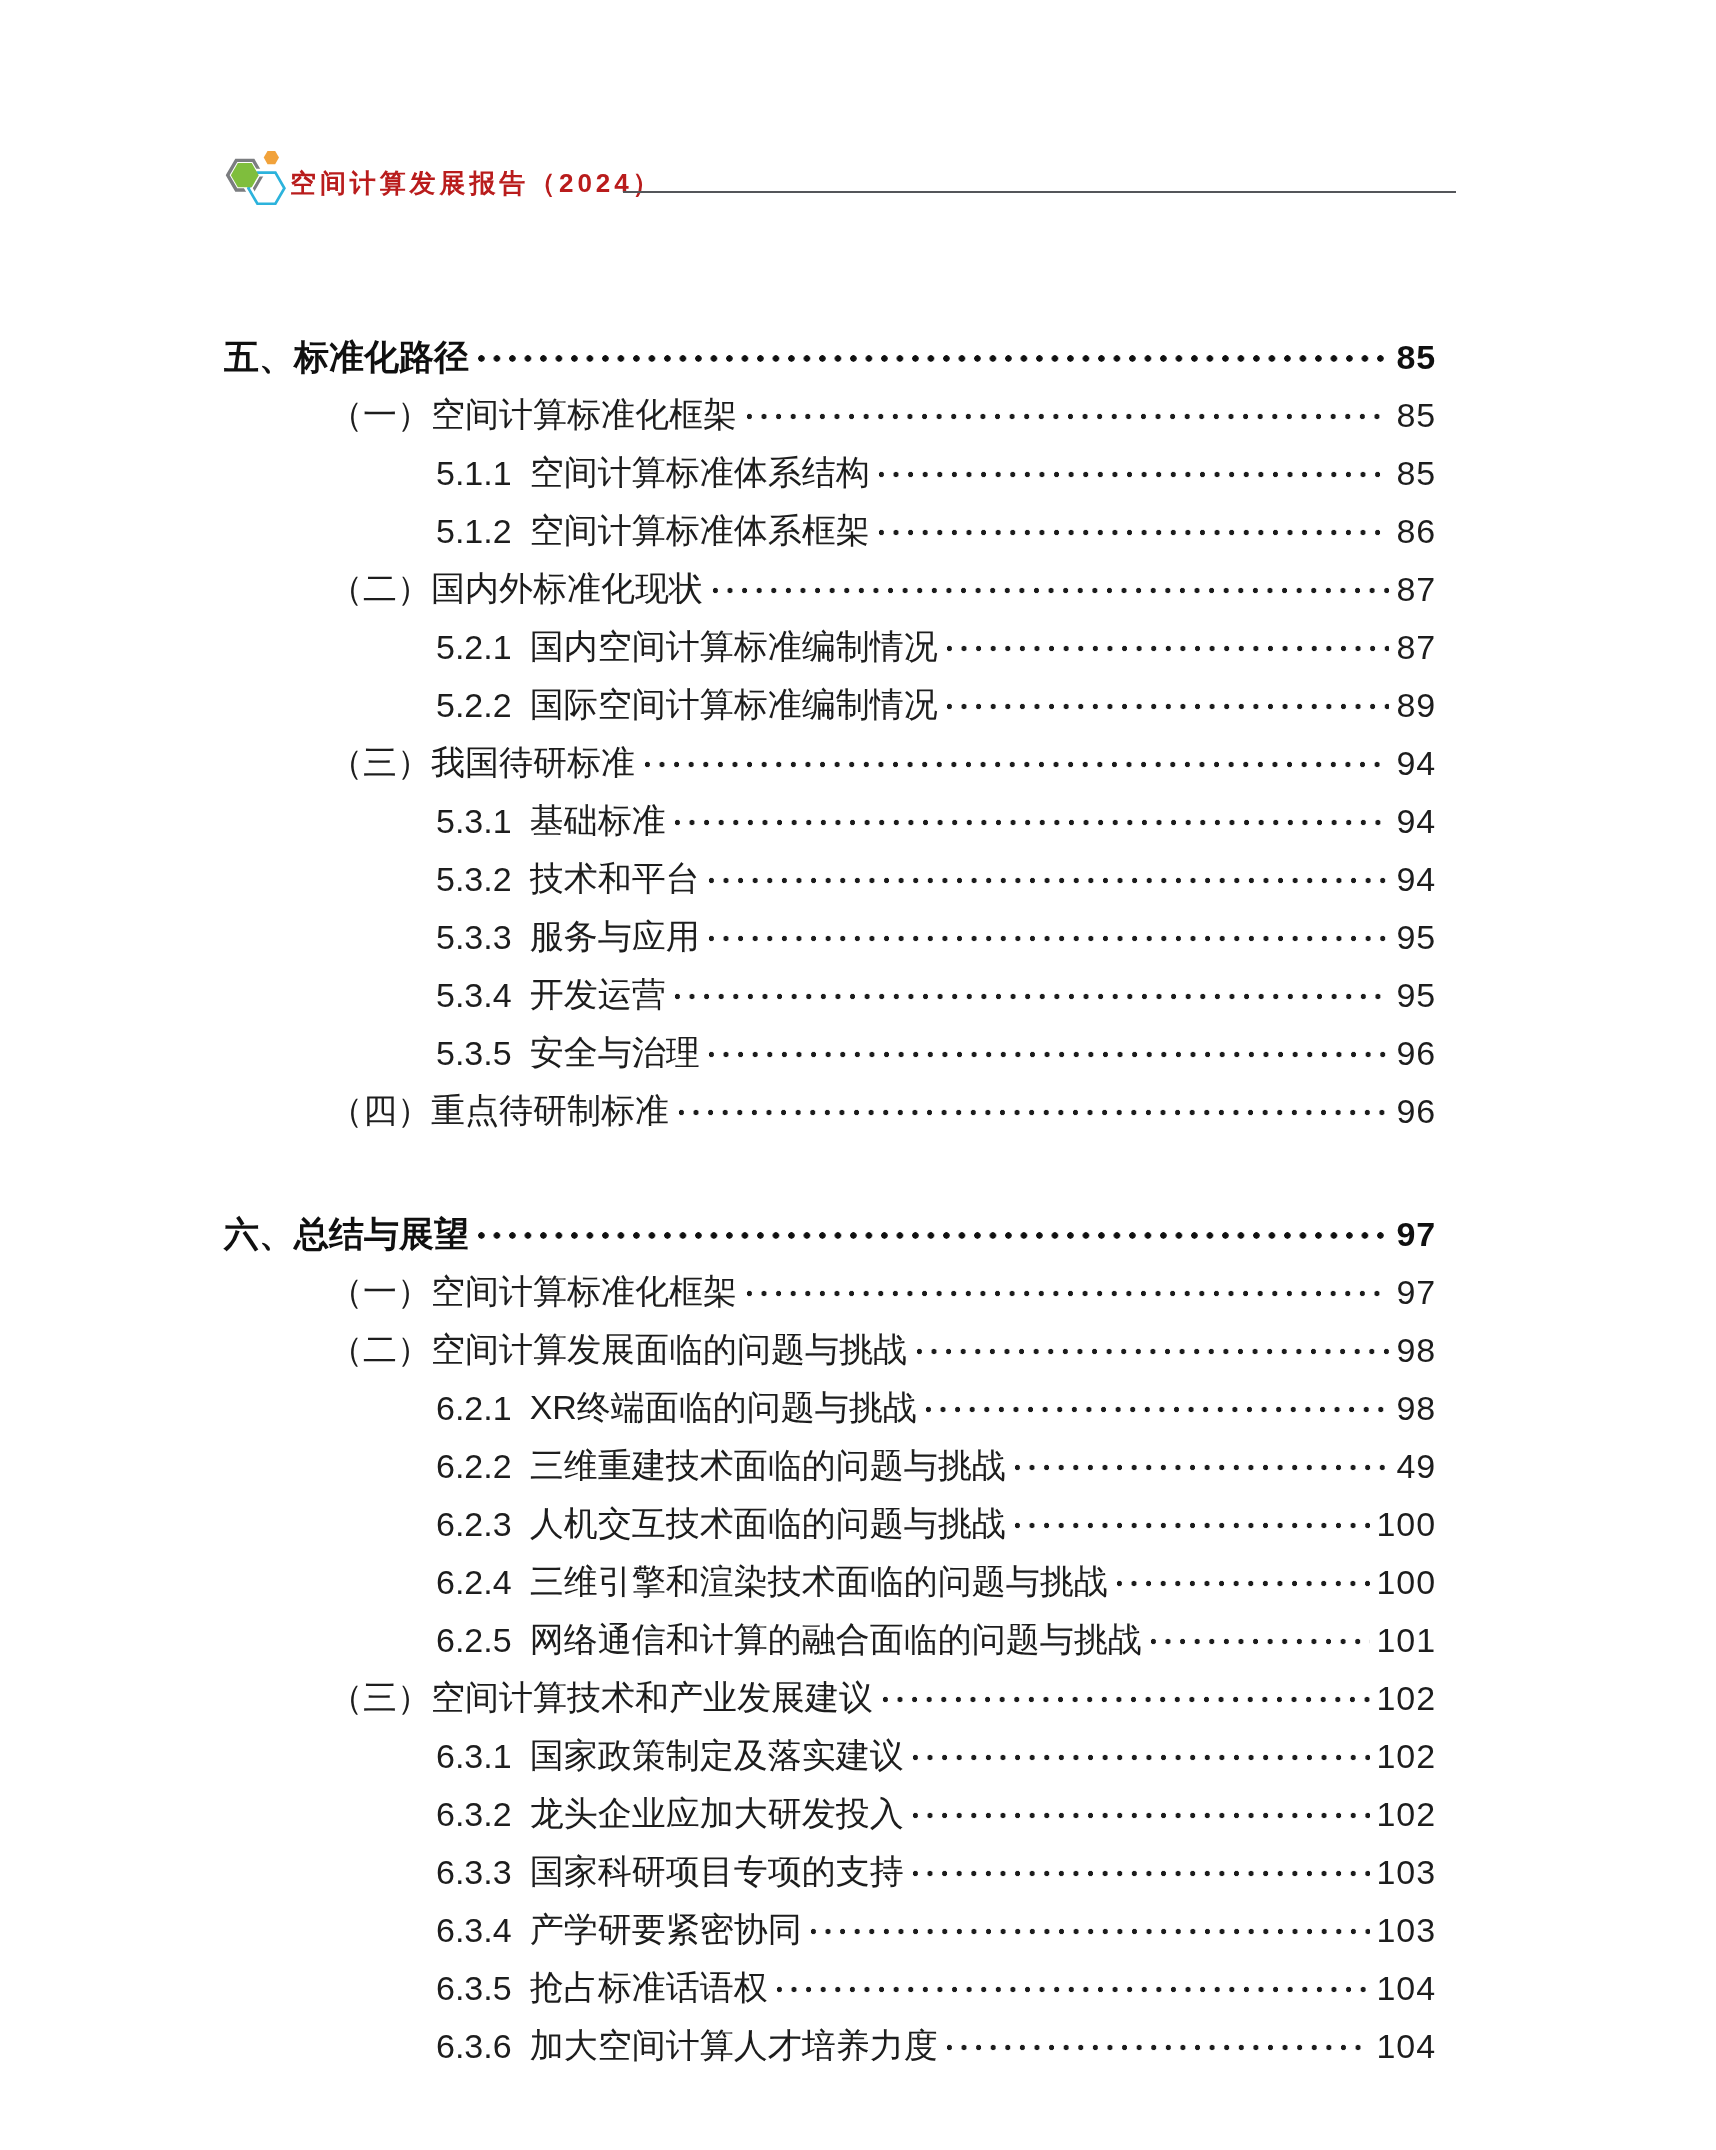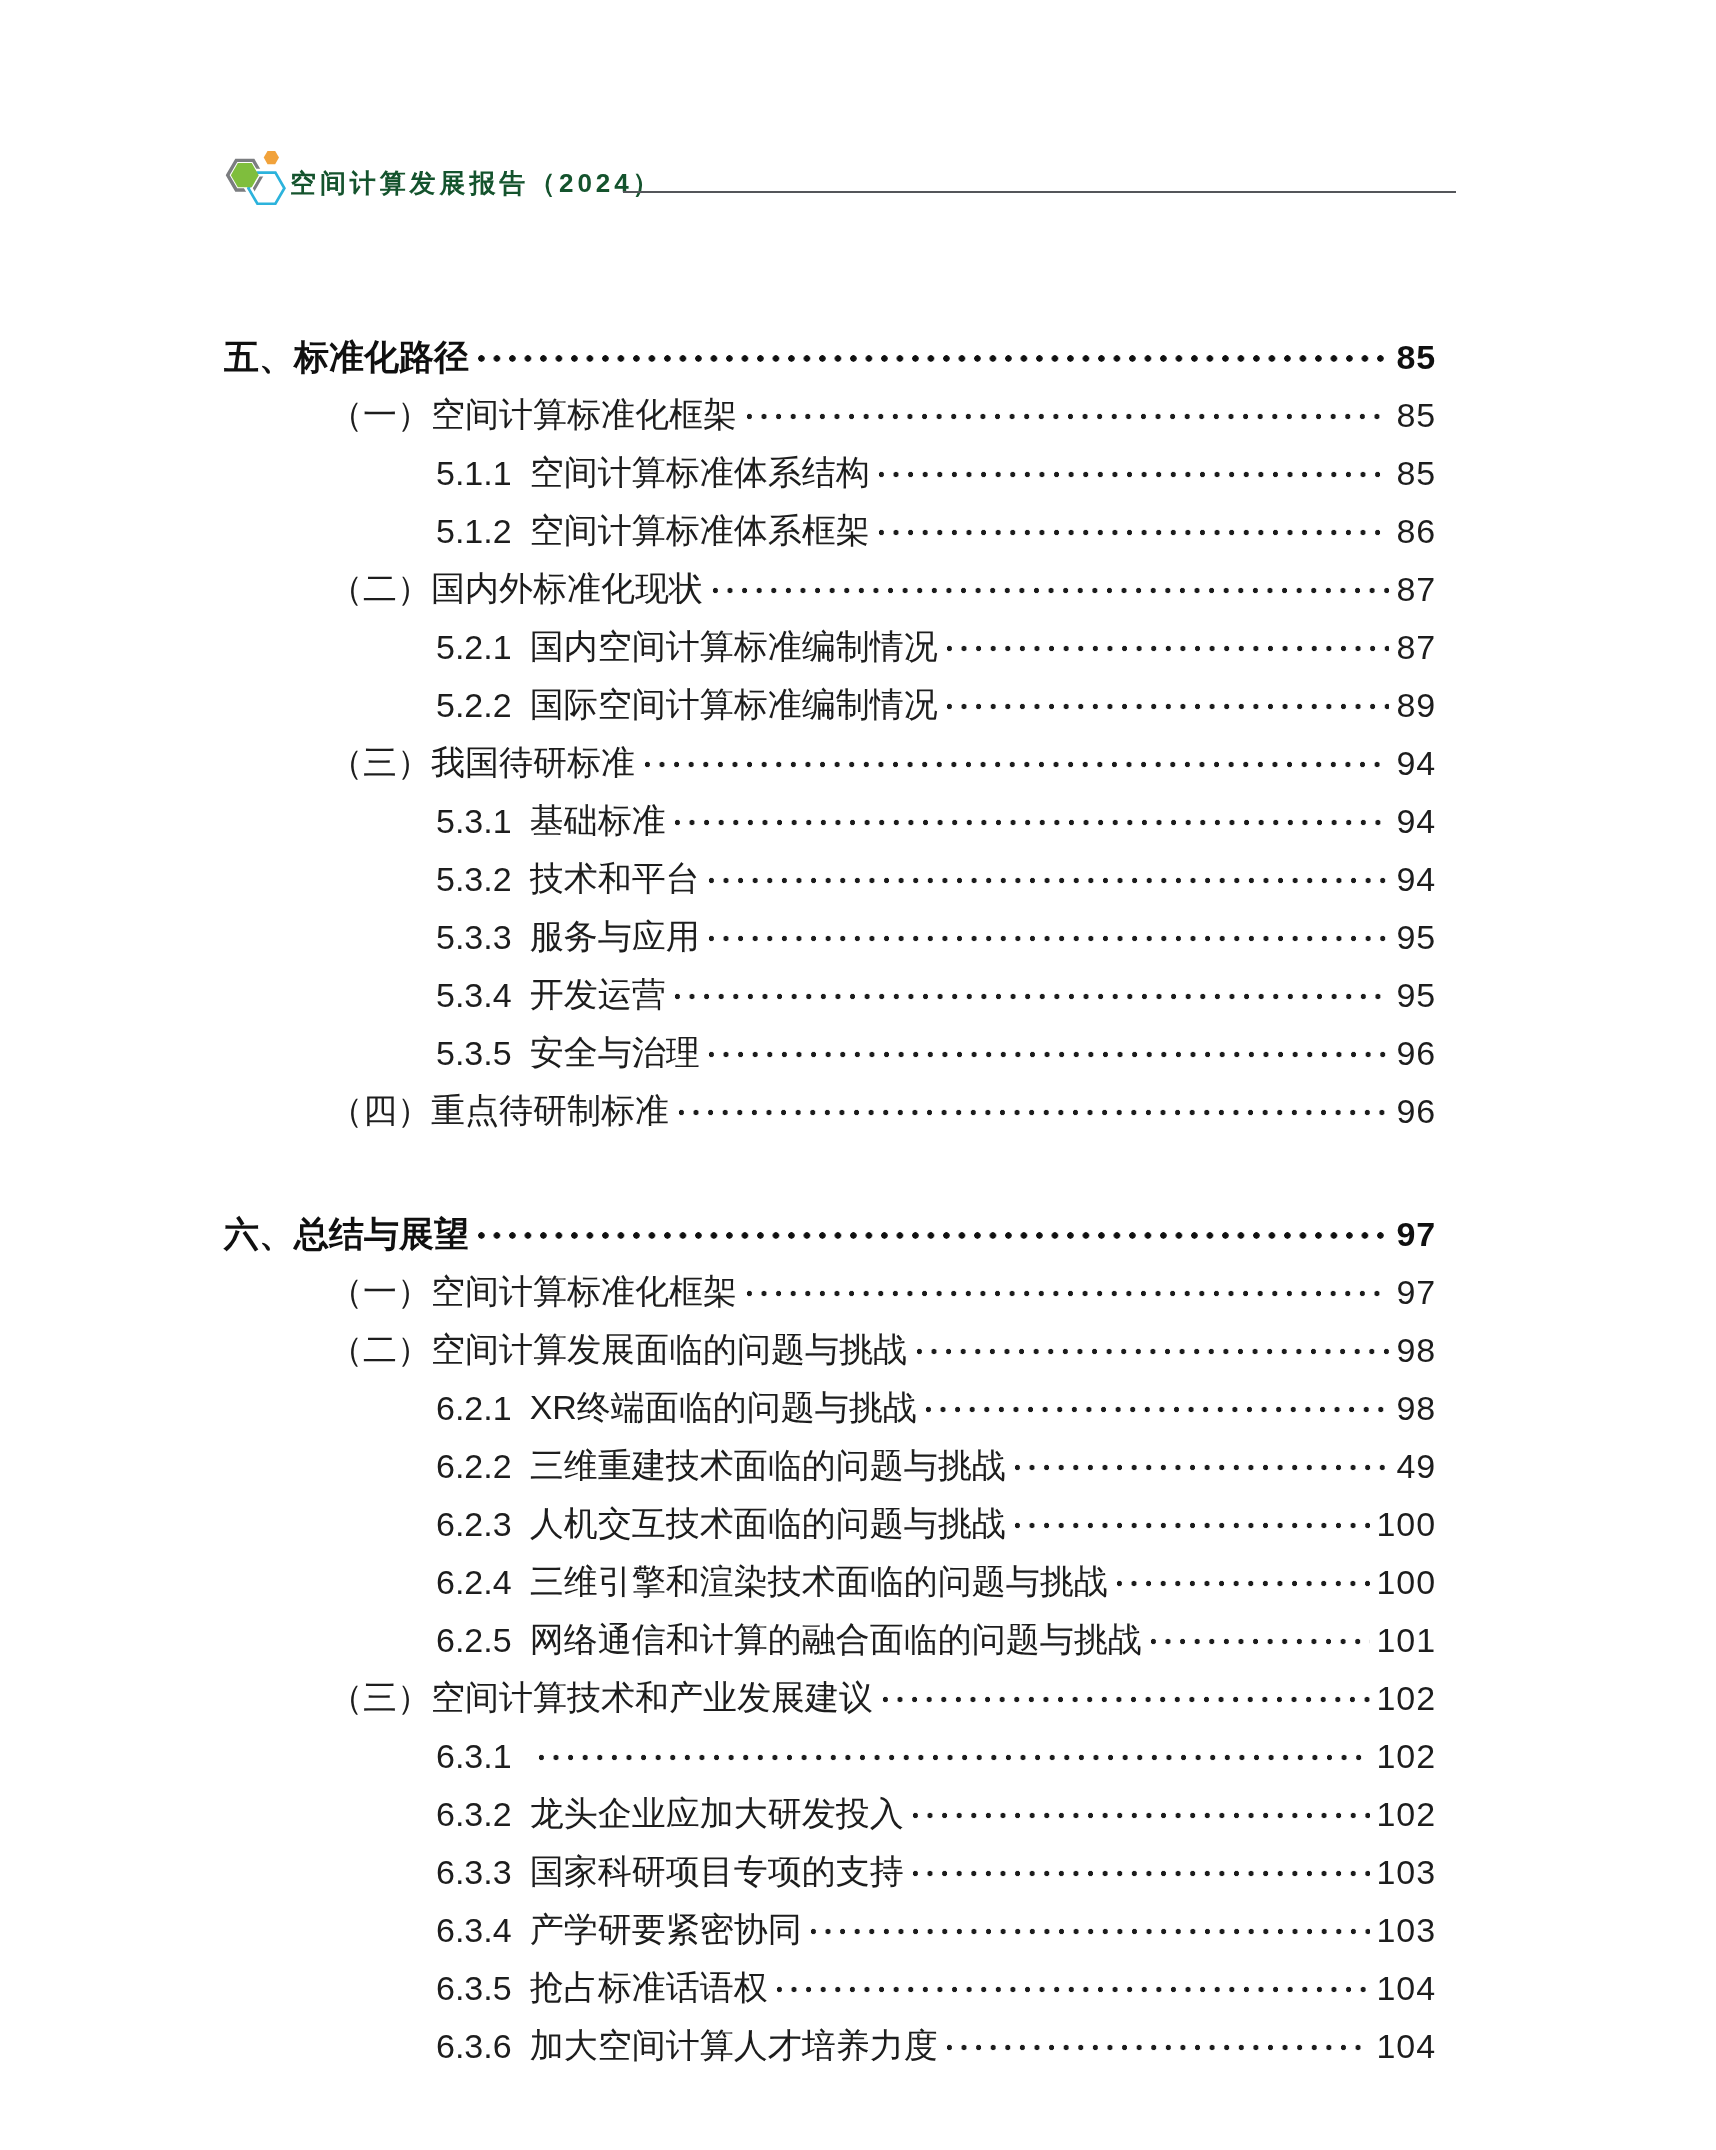--- a/index.html
+++ b/index.html
@@ -20,21 +20,21 @@
     width: 63px;
     height: 63px;
   }
   .hdr-title {
     position: absolute;
     left: 290px;
     top: 166px;
     font-size: 26px;
     font-weight: 700;
     letter-spacing: 3.9px;
-    color: #14532d;
+    color: #b91c1c;
     white-space: nowrap;
   }
   .hdr-rule {
     position: absolute;
     left: 623px;
     top: 191px;
     width: 833px;
     height: 1.7px;
     background: #54565a;
   }
@@ -240,20 +240,21 @@
     <span class="pageno">101</span>
   </div>
       <div class="row lvl2">
 
     <span class="label">（三）空间计算技术和产业发展建议</span>
     <span class="leader"></span>
     <span class="pageno">102</span>
   </div>
       <div class="row lvl3">
     <span class="num">6.3.1</span>
+    <span class="label">国家政策制定及落实建议</span>
     <span class="leader"></span>
     <span class="pageno">102</span>
   </div>
       <div class="row lvl3">
     <span class="num">6.3.2</span>
     <span class="label">龙头企业应加大研发投入</span>
     <span class="leader"></span>
     <span class="pageno">102</span>
   </div>
       <div class="row lvl3">

